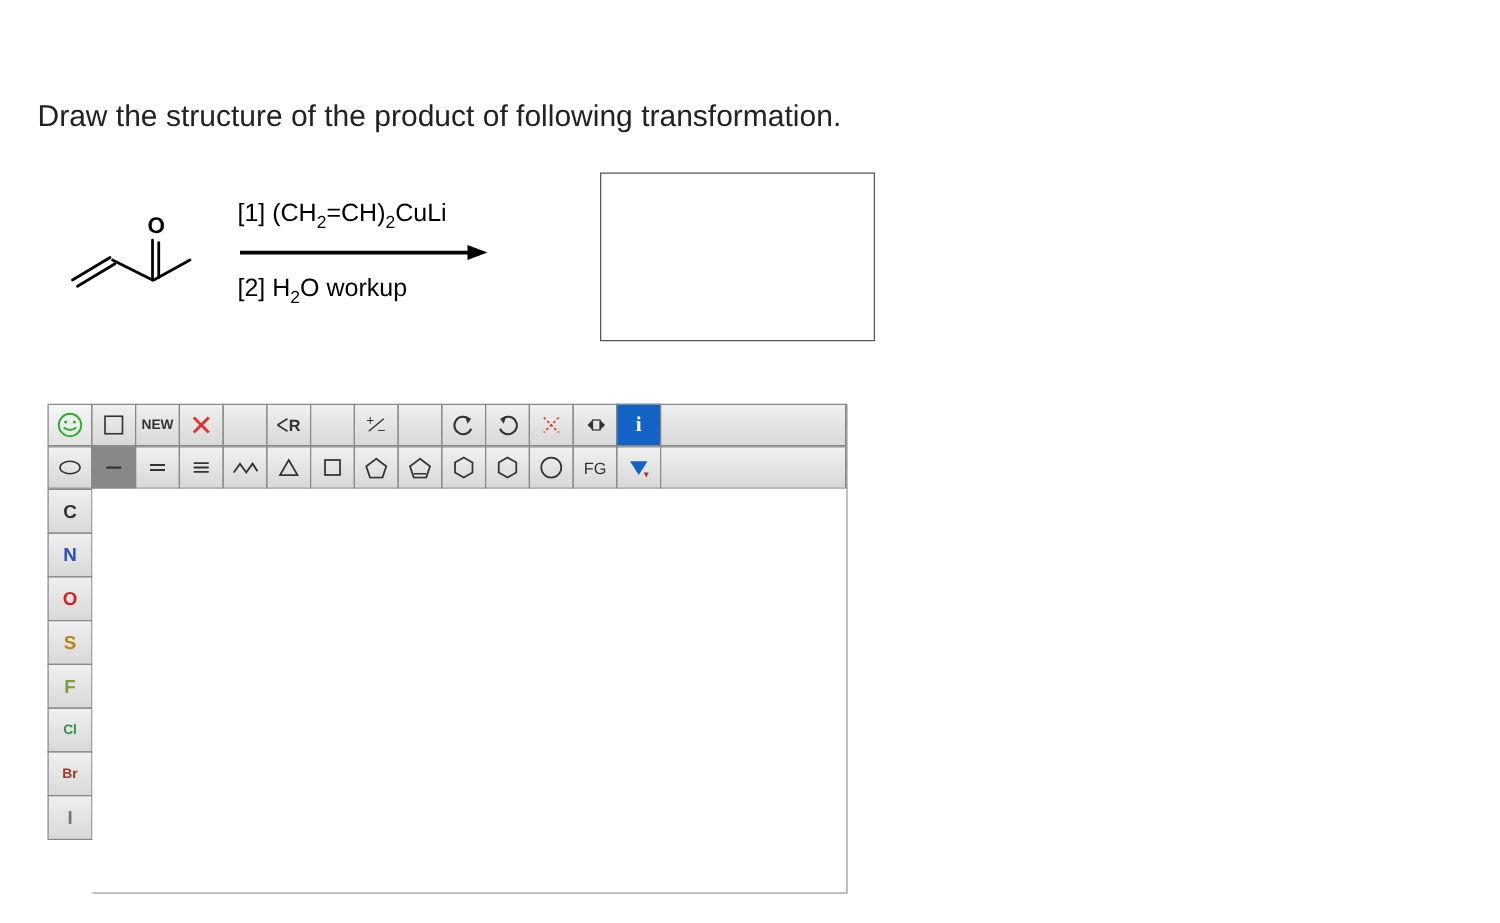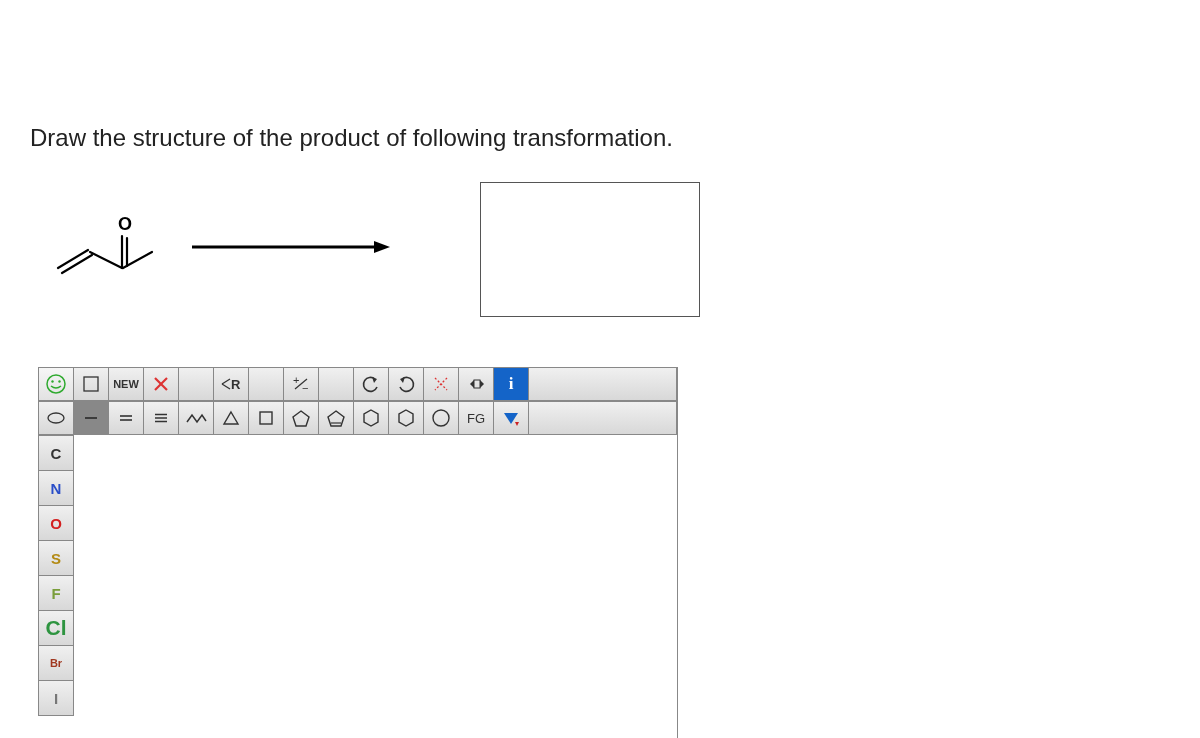--- a/index.html
+++ b/index.html
@@ -7,21 +7,20 @@
       background: #fff;
       font-family: Arial, Helvetica, sans-serif;
       padding: 0;
       width: 1200px;
     }
     .prompt-text {
       font-size: 24px;
       color: #222;
       padding: 80px 0 0 30px;
       font-weight: 400;
-      margin-top: 44px;
     }
     .reaction-row {
       display: flex;
       align-items: center;
       padding: 30px 0 40px 50px;
       gap: 30px;
     }
     .reactant-svg { width: 110px; height: 80px; }
     .conditions-col { position: relative; width: 230px; }
     .cond-line {
@@ -94,21 +93,21 @@
       flex-direction: column;
       width: 36px;
     }
     .vertical-tools .tb-btn { margin-left:0; margin-top:-1px; height:36px; }
     .vertical-tools .tb-btn:first-child { margin-top:0; }
     .elem-C { color:#333; font-weight:bold; font-size:15px;}
     .elem-N { color:#2a4ec8; font-weight:bold; font-size:15px;}
     .elem-O { color:#d32020; font-weight:bold; font-size:15px;}
     .elem-S { color:#b38a14; font-weight:bold; font-size:15px;}
     .elem-F { color:#7a9e3b; font-weight:bold; font-size:15px;}
-    .elem-Cl{ color:#2e9440; font-weight:bold; font-size:21px;}
+    .elem-Cl{ color:#2e9440; font-weight:bold; font-size:11px;}
     .elem-Br{ color:#a03820; font-weight:bold; font-size:11px;}
     .elem-I { color:#777; font-weight:bold; font-size:15px;}
     .canvas {
       flex:1;
       height: 324px;
       background:#fff;
       border-bottom:1px solid #888;
     }
     .info-box {
       background:#1464c8;
@@ -135,24 +134,26 @@
 
       <line x1="72" y1="58" x2="72" y2="26"></line>
       <line x1="77" y1="56" x2="77" y2="28"></line>
 
       <line x1="73" y1="58" x2="102" y2="42"></line>
     </g>
     <text x="68" y="20" font-size="18" font-weight="bold" fill="#000">O</text>
   </svg>
 
   <div class="conditions-col">
+    <div class="cond-line">[1] (CH<sub>2</sub>=CH)<sub>2</sub>CuLi</div>
     <svg class="arrow-svg" viewBox="0 0 200 14">
       <line x1="2" y1="7" x2="188" y2="7" stroke="#000" stroke-width="3"></line>
       <polygon points="200,7 184,1 184,13" fill="#000"></polygon>
     </svg>
+    <div class="cond-line">[2] H<sub>2</sub>O workup</div>
   </div>
 
   <div class="product-box"></div>
 </div>
 
 <div class="editor-wrap">
 
   <div class="toolbar-row">
     <div class="tb-btn smile-btn">
       <svg class="smile-svg" width="22" height="22" viewBox="0 0 22 22">

